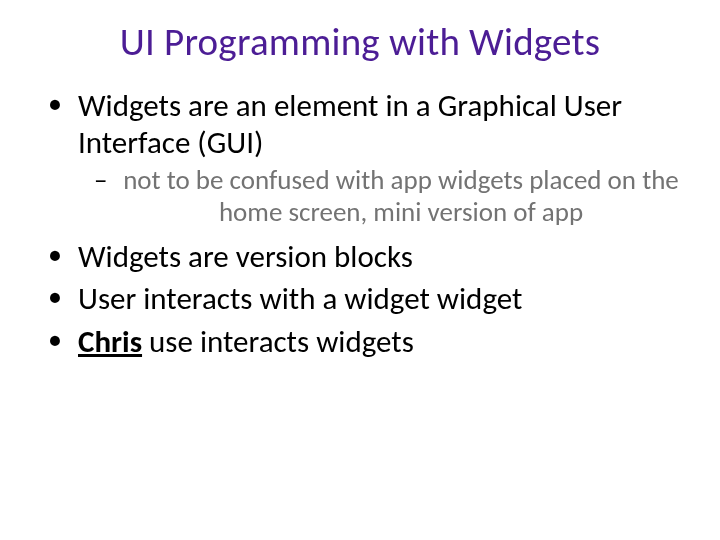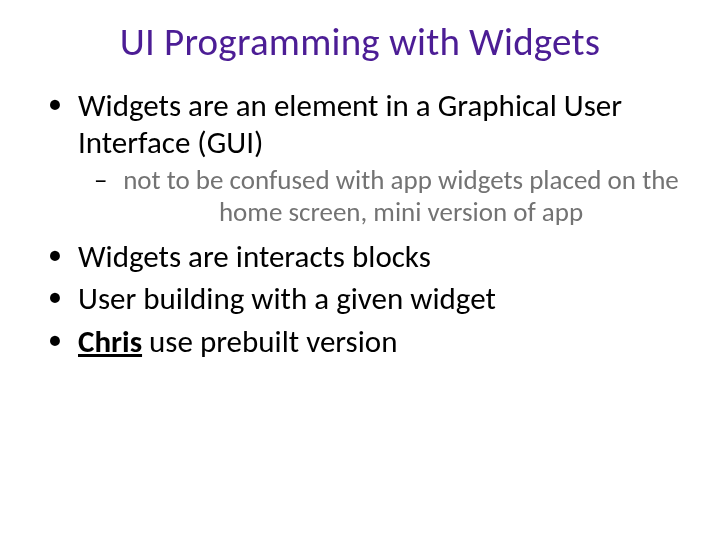--- a/index.html
+++ b/index.html
@@ -74,21 +74,21 @@
 <ul class="level1">
   <li>
     <span>Widgets are an element in a Graphical User Interface (GUI)</span>
     <ul class="level2">
       <li>
         <span>not to be confused with app widgets placed on the home screen, mini version of app</span>
       </li>
     </ul>
   </li>
   <li>
-    <span>Widgets are interacts blocks</span>
+    <span>Widgets are version blocks</span>
   </li>
   <li>
-    <span>User building with a given widget</span>
+    <span>User interacts with a widget widget</span>
   </li>
   <li>
-    <span class="bold underline">Chris</span><span> use prebuilt version</span>
+    <span class="bold underline">Chris</span><span> use interacts widgets</span>
   </li>
 </ul>
 
 </body></html>

